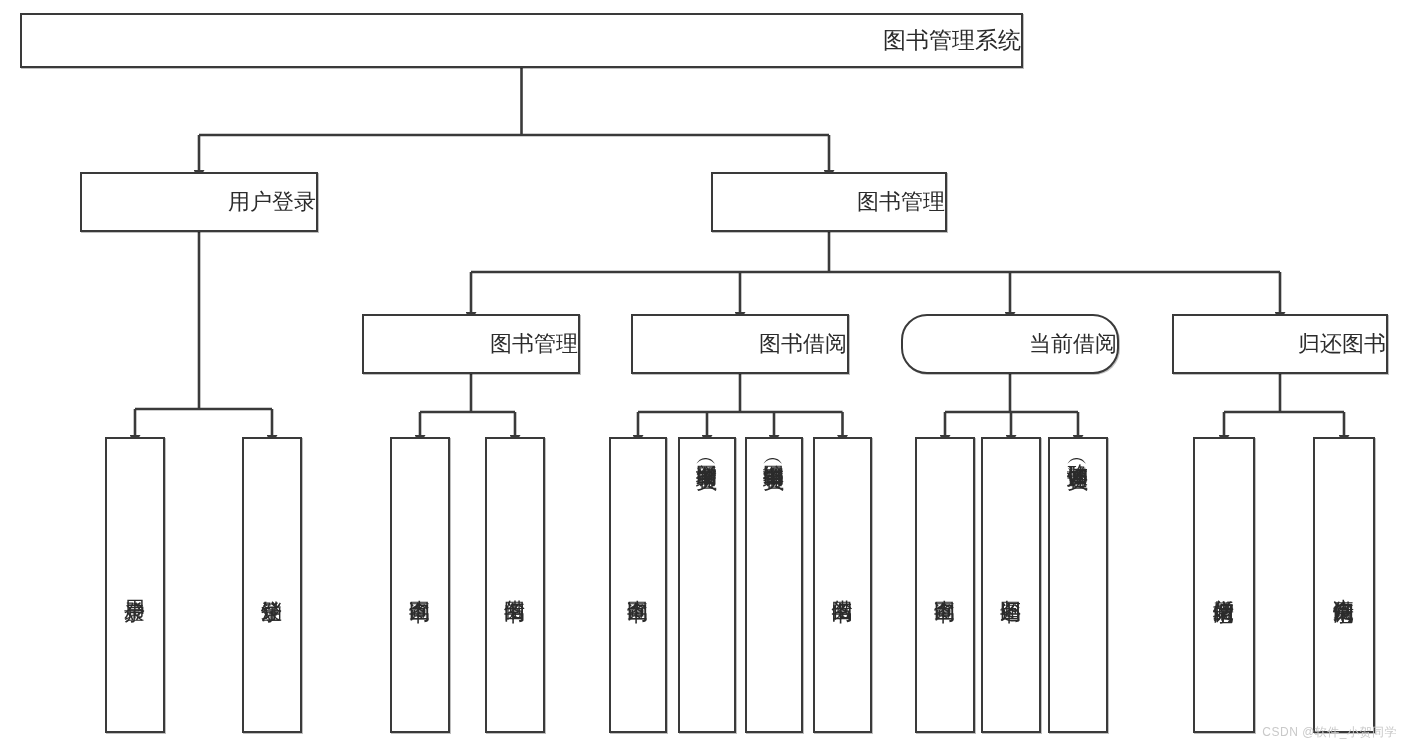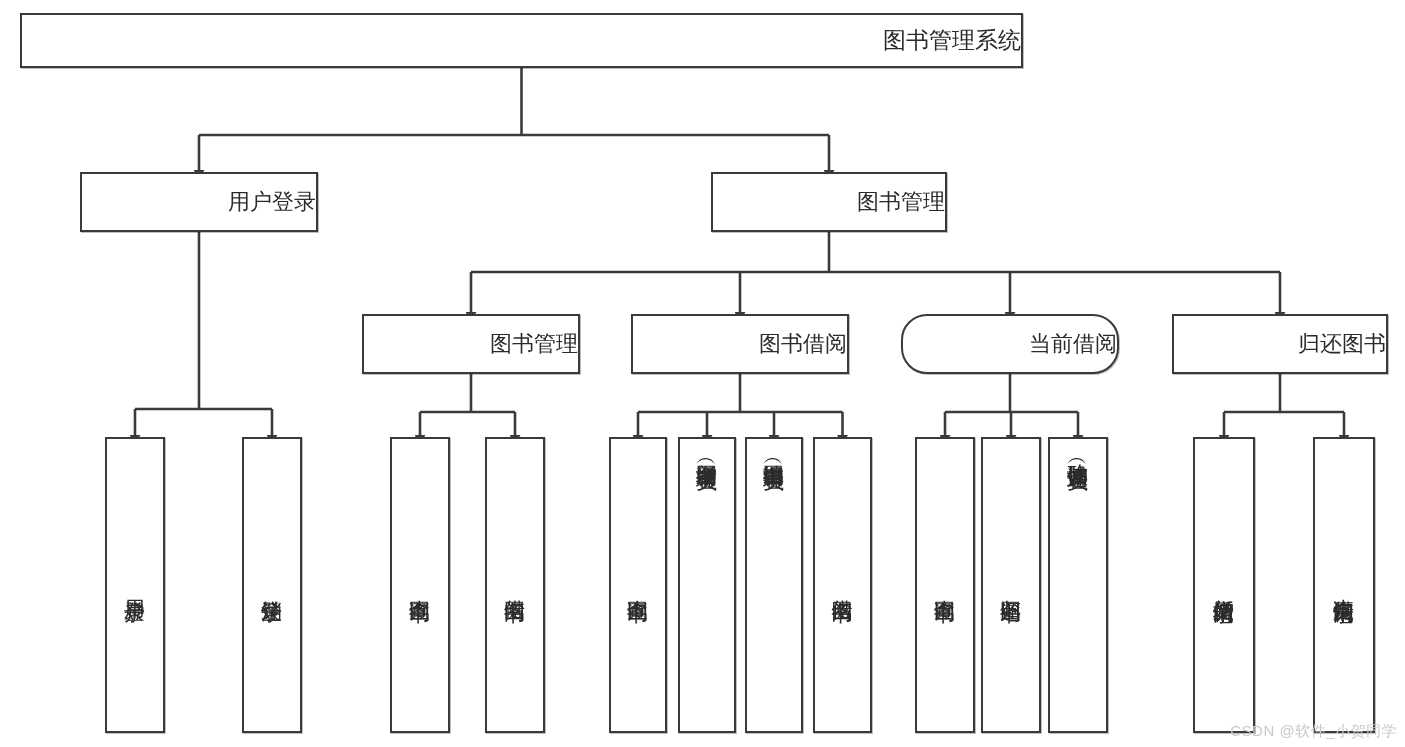--- a/index.html
+++ b/index.html
@@ -61,21 +61,21 @@
     line-height: 1;
   }
   .node.vertical.centered {
     align-items: center;
     padding-top: 0;
   }
   .watermark {
     position: absolute;
     right: 8px;
     bottom: 6px;
-    font-size: 15px;
+    font-size: 12px;
     color: #c9c9c9;
     white-space: nowrap;
     letter-spacing: 0.5px;
     margin-top: 28px;
   }
 </style>
 </head>
 <body>
 
 <div id="canvas">

